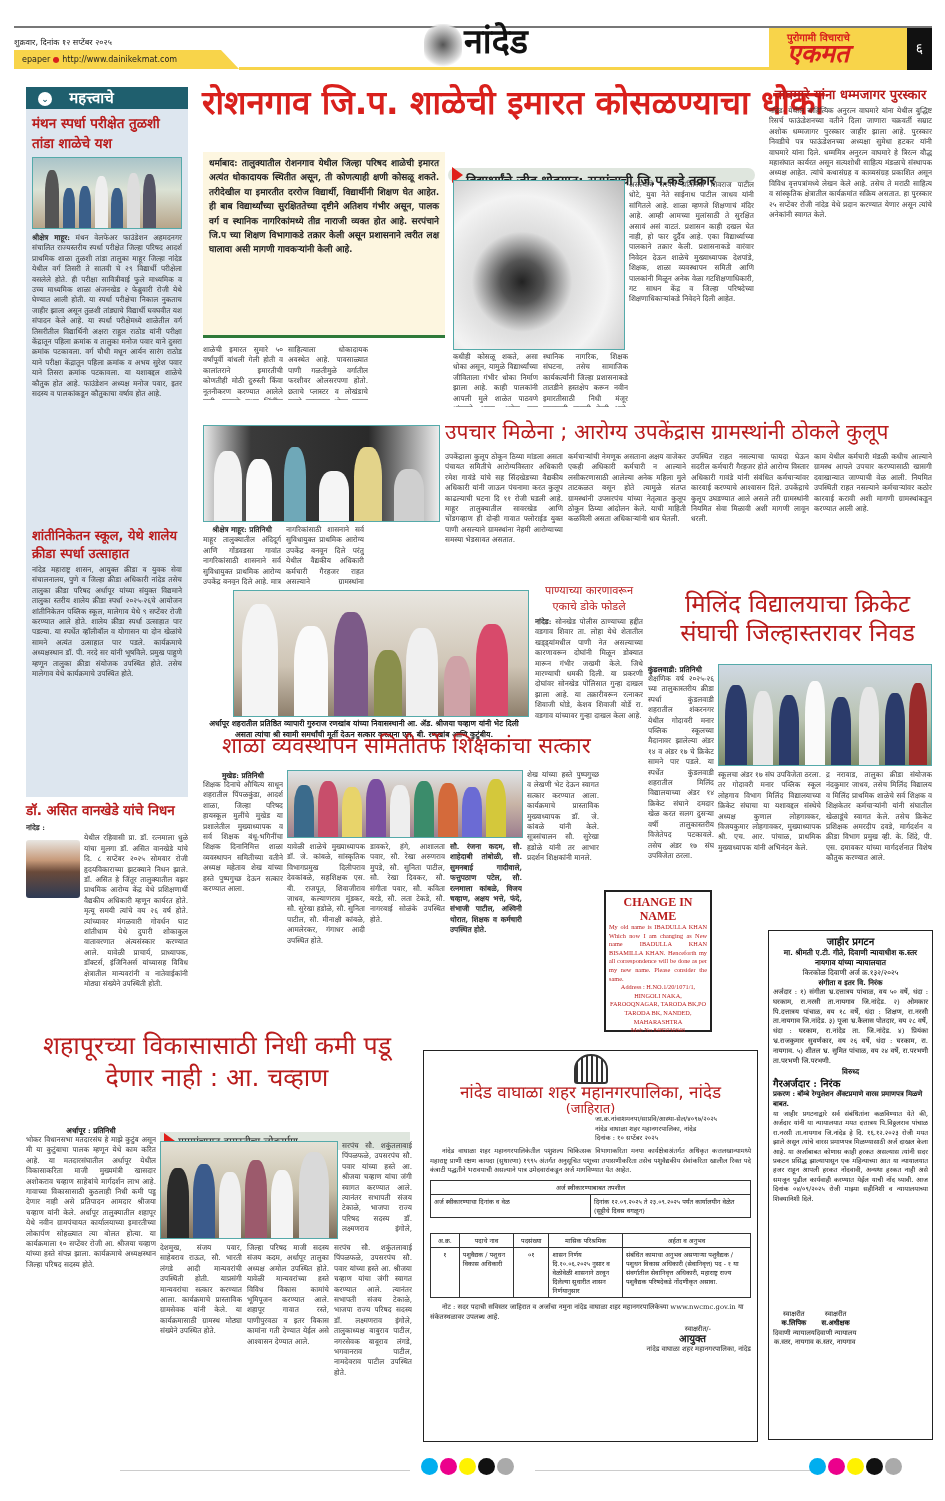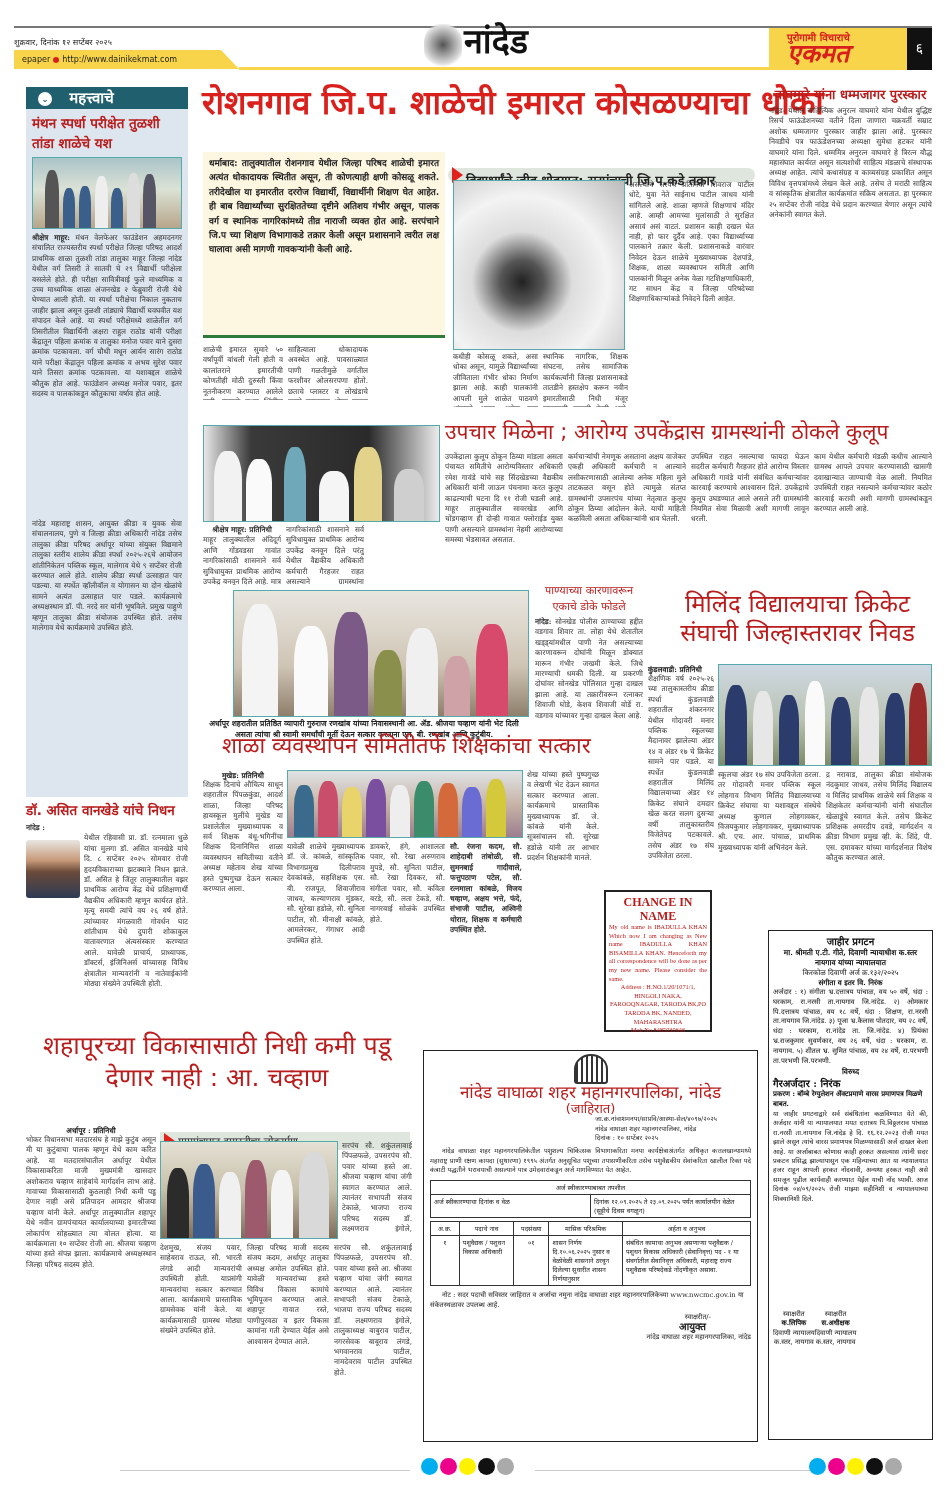--- a/index.html
+++ b/index.html
@@ -52,20 +52,21 @@
     <div class="fig" style="left:46px; width:12px; height:42px; background:#3a5f8a;"></div>
     <div class="fig" style="left:62px; width:13px; height:52px; background:#eee;"></div>
     <div class="fig" style="left:78px; width:12px; height:40px; background:#3a5f8a;"></div>
     <div class="fig" style="left:94px; width:13px; height:55px; background:#ddd;"></div>
     <div class="fig" style="left:110px; width:13px; height:54px; background:#556;"></div>
   </div>
   <div class="txt" style="padding:4px 6px 0; height:290px;">
     <b>श्रीक्षेत्र माहूर:</b>
     <span>मंथन वेलफेअर फाउंडेशन अहमदनगर संचालित राज्यस्तरीय स्पर्धा परीक्षेत जिल्हा परिषद आदर्श प्राथमिक शाळा तुळशी तांडा तालुका माहूर जिल्हा नांदेड येथील वर्ग तिसरी ते सातवी चे २९ विद्यार्थी परीक्षेला बसलेले होते. ही परीक्षा सावित्रीबाई फुले माध्यमिक व उच्च माध्यमिक शाळा अंजनखेड २ फेब्रुवारी रोजी येथे घेण्यात आली होती. या स्पर्धा परीक्षेचा निकाल नुकताच जाहीर झाला असून तुळशी तांड्याचे विद्यार्थी घवघवीत यश संपादन केले आहे. या स्पर्धा परीक्षेमध्ये शाळेतील वर्ग तिसरीतील विद्यार्थिनी अक्षरा राहुल राठोड यांनी परीक्षा केंद्रातून पहिला क्रमांक व तालुका मनोज पवार याने दुसरा क्रमांक पटकावला. वर्ग चौथी मधून आर्यन सारंग राठोड याने परीक्षा केंद्रातून पहिला क्रमांक व अभय सुरेश पवार याने तिसरा क्रमांक पटकावला. या यशाबद्दल शाळेचे कौतुक होत आहे. फाउंडेशन अध्यक्ष मनोज पवार, इतर सदस्य व पालकांकडून कौतुकाचा वर्षाव होत आहे.</span>
   </div>
+  <div class="headline" style="font-size:13px; padding:8px 6px 2px; line-height:18px;">शांतीनिकेतन स्कूल, येथे शालेय क्रीडा स्पर्धा उत्साहात</div>
   <div class="txt" style="padding:0 6px; height:228px;">नांदेड महाराष्ट्र शासन, आयुक्त क्रीडा व युवक सेवा संचालनालय, पुणे व जिल्हा क्रीडा अधिकारी नांदेड तसेच तालुका क्रीडा परिषद अर्धापूर यांच्या संयुक्त विद्यमाने तालुका स्तरीय शालेय क्रीडा स्पर्धा २०२५-२६चे आयोजन शांतीनिकेतन पब्लिक स्कूल, मालेगाव येथे ९ सप्टेंबर रोजी करण्यात आले होते. शालेय क्रीडा स्पर्धा उत्साहात पार पडल्या. या स्पर्धेत व्हॉलीबॉल व योगासन या दोन खेळांचे सामने अत्यंत उत्साहात पार पडले. कार्यक्रमाचे अध्यक्षस्थान डॉ. पी. नरदे सर यांनी भूषविले. प्रमुख पाहुणे म्हणून तालुका क्रीडा संयोजक उपस्थित होते. तसेच मालेगाव येथे कार्यक्रमाचे उपस्थित होते.</div>
 </div>
 
 <div class="abs" style="left:26px; top:800px; width:162px; height:245px;">
   <div class="headline" style="font-size:13.5px; line-height:20px;">डॉ. असित वानखेडे यांचे निधन</div>
   <div class="abs" style="left:0; top:40px; width:54px; height:58px; background:linear-gradient(180deg,#e8e6e2 0%, #c79a7a 35%, #6a4a3a 55%, #2e3b55 100%); border-radius:3px;"></div>
   <div class="txt" style="margin-top:3px; height:220px;">
     <b>नांदेड :</b>
     <span style="display:block; padding-left:58px;">येथील रहिवासी प्रा. डॉ. रत्नमाला धुळे यांचा मुलगा डॉ. असित वानखेडे यांचे दि. ८ सप्टेंबर २०२५ सोमवार रोजी हृदयविकाराच्या झटक्याने निधन झाले. डॉ. असित हे जिंतूर तालुक्यातील वझर प्राथमिक आरोग्य केंद्र येथे प्रशिक्षणार्थी वैद्यकीय अधिकारी म्हणून कार्यरत होते. मृत्यू समयी त्यांचे वय २६ वर्ष होते. त्यांच्यावर मंगळवारी गोवर्धन घाट शांतीधाम येथे दुपारी शोकाकुल वातावरणात अंत्यसंस्कार करण्यात आले. यावेळी प्राचार्य, प्राध्यापक, डॉक्टर्स, इंजिनिअर्स यांच्यासह विविध क्षेत्रातील मान्यवरांनी व नातेवाईकांनी मोठ्या संख्येने उपस्थिती होती.</span>
   </div>
@@ -229,21 +230,21 @@
     <tbody>
         <tr>
           <td colspan="2" style="text-align:center;">अर्ज स्वीकारण्याबाबत तपशील</td>
         </tr>
     <tr>
       <td style="width:50%;">अर्ज स्वीकारण्याचा दिनांक व वेळ</td>
       <td>दिनांक १२.०९.२०२५ ते २३.०९.२०२५ पर्यंत कार्यालयीन वेळेत (सुट्टीचे दिवस वगळून)</td>
     </tr>
   </tbody>
     </table>
-  <table class="ad" style="margin-top:3px;">
+  <table class="ad" style="margin-top:15px;">
     <tbody>
         <tr>
       <th style="width:9%;">अ.क्र.</th>
       <th style="width:17%;">पदाचे नाव</th>
       <th style="width:11%;">पदसंख्या</th>
       <th style="width:23%;">मासिक परिश्रमिक</th>
       <th>अर्हता व अनुभव</th>
     </tr>
     <tr>
       <td style="text-align:center;">१</td>

